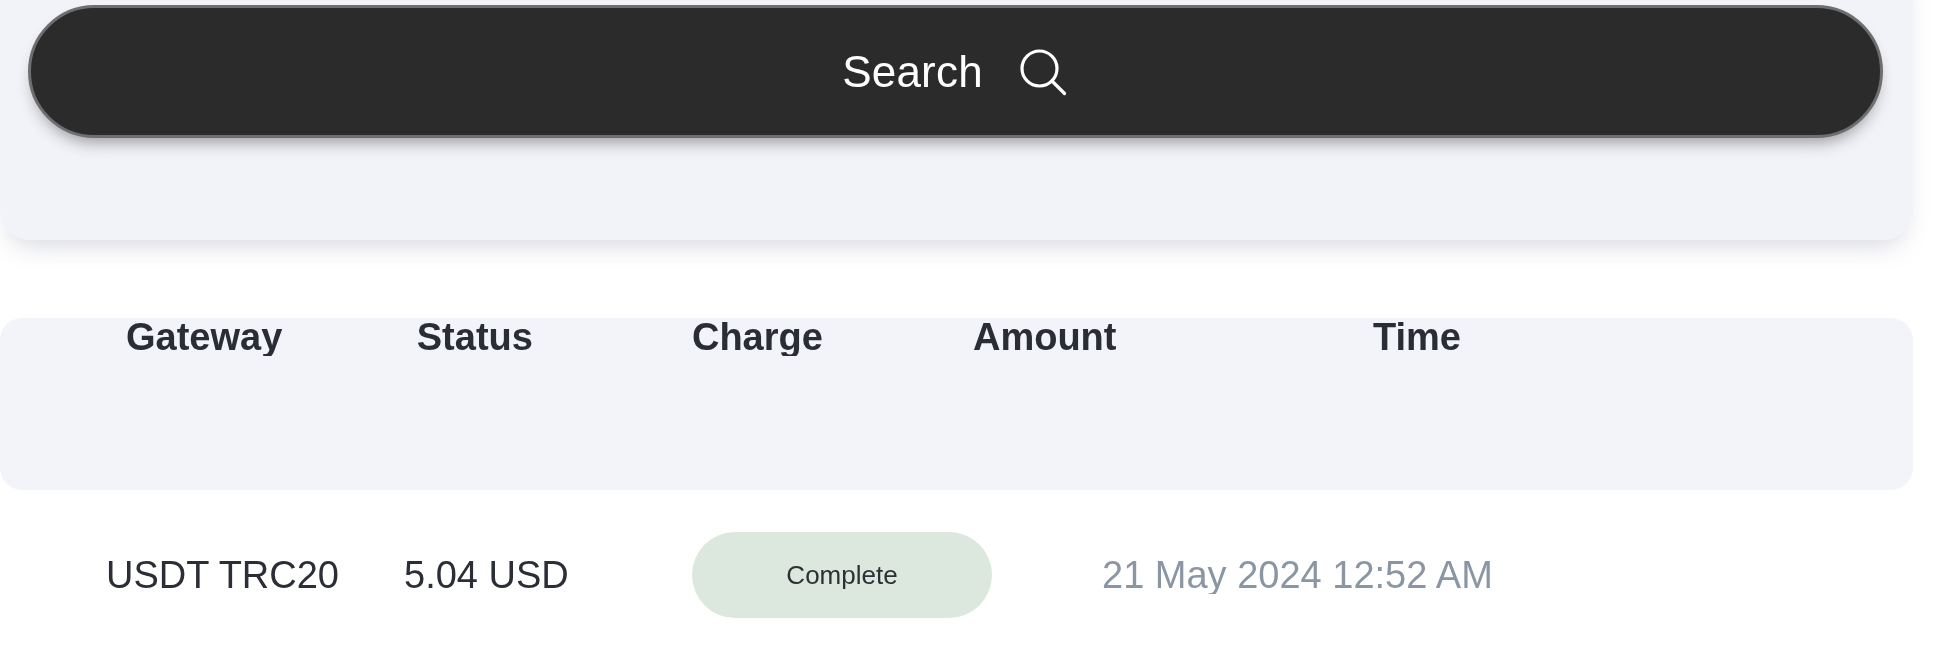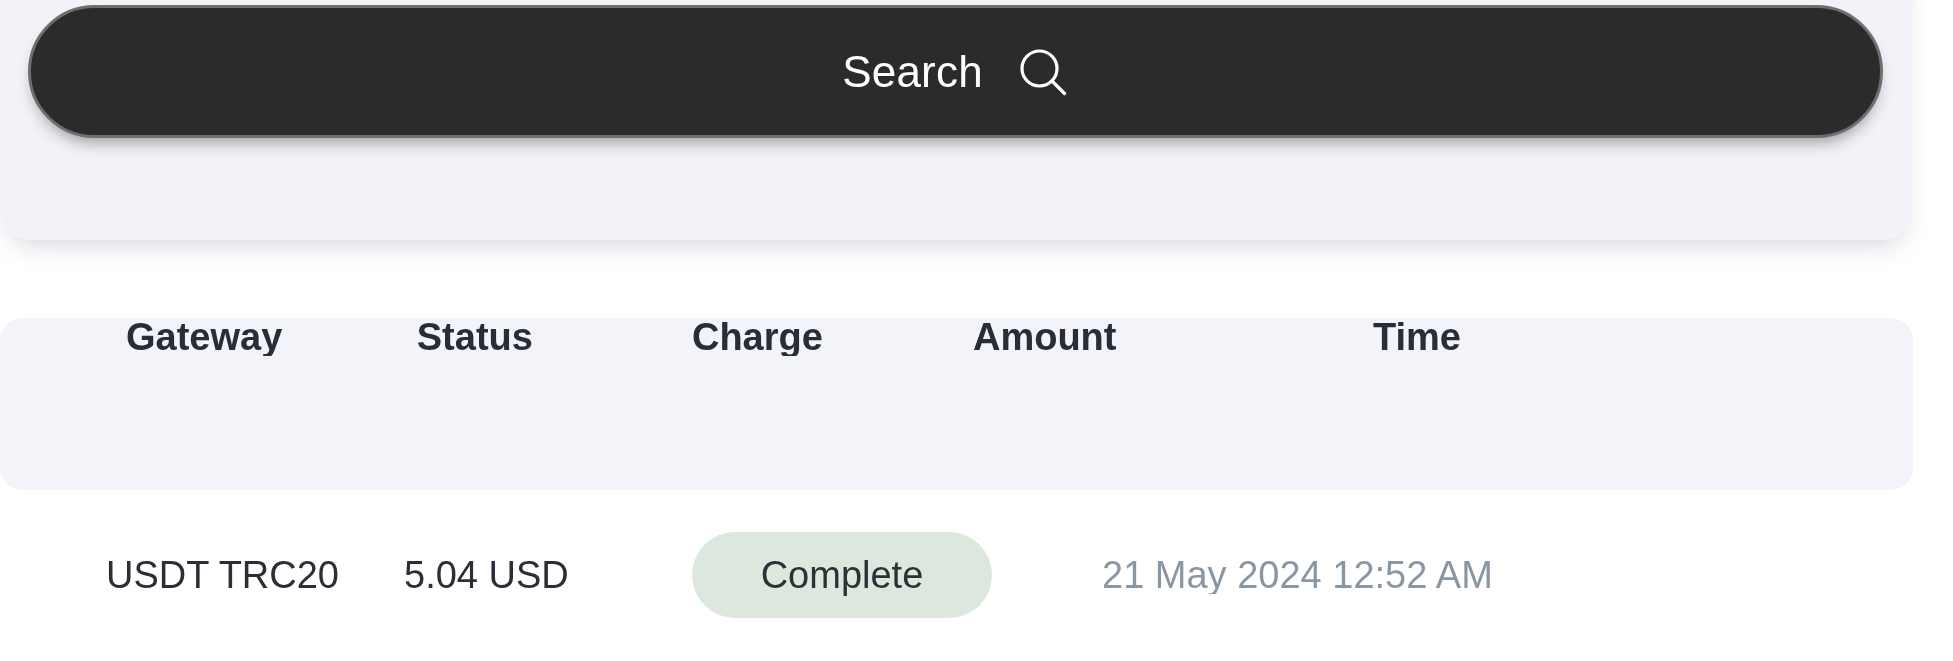--- a/index.html
+++ b/index.html
@@ -119,21 +119,21 @@
     display: inline-flex;
     align-items: center;
     justify-content: center;
     min-width: 300px;
     height: 86px;
     padding: 14px 30px;
     box-sizing: border-box;
     background: #dce8dd;
     color: #2b3136;
     border-radius: 43px;
-    font-size: 38px;
+    font-size: 26px;
     line-height: 1;
   }
 </style>
 </head>
 <body>
 
 <div id="page">
 
   <div class="filter-card">
 

